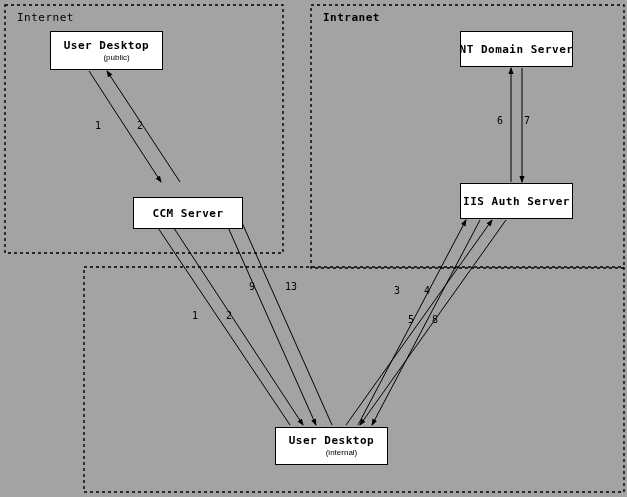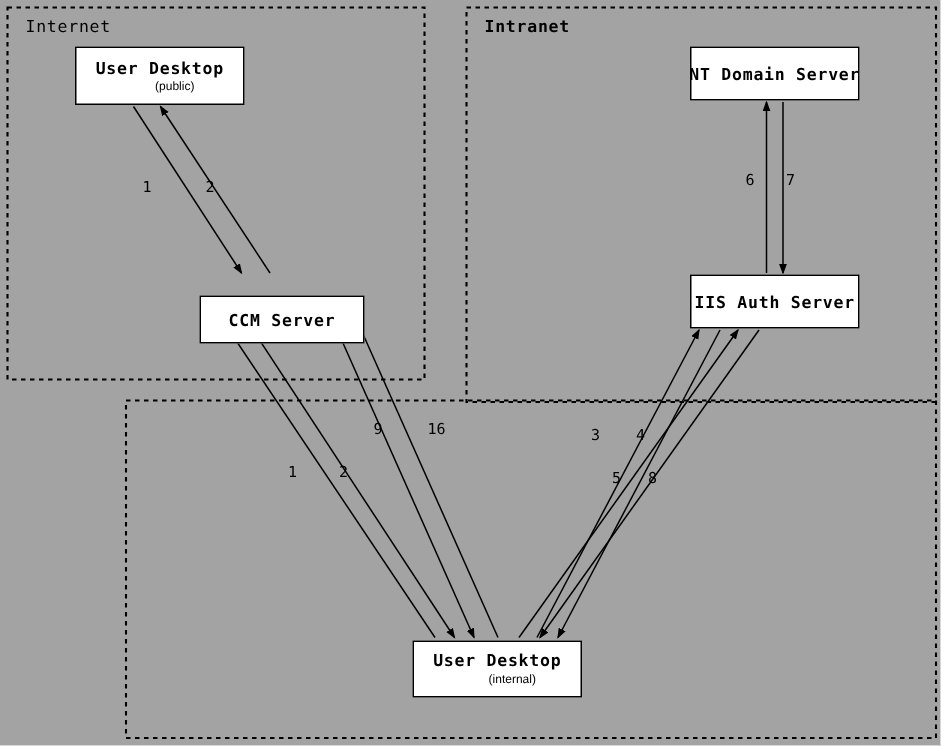--- a/index.html
+++ b/index.html
@@ -154,21 +154,21 @@
   <div class="node" style="left:275px; top:427px; width:113px; height:38px;">
     <div class="title">User Desktop</div>
     <div class="subtitle">(internal)</div>
   </div>
 
   <div class="edge-label" style="left:95px; top:120px;">1</div>
   <div class="edge-label" style="left:137px; top:120px;">2</div>
   <div class="edge-label" style="left:497px; top:115px;">6</div>
   <div class="edge-label" style="left:524px; top:115px;">7</div>
   <div class="edge-label" style="left:249px; top:281px;">9</div>
-  <div class="edge-label" style="left:285px; top:281px;">16</div>
+  <div class="edge-label" style="left:285px; top:281px;">13</div>
   <div class="edge-label" style="left:192px; top:310px;">1</div>
   <div class="edge-label" style="left:226px; top:310px;">2</div>
   <div class="edge-label" style="left:394px; top:285px;">3</div>
   <div class="edge-label" style="left:424px; top:285px;">4</div>
   <div class="edge-label" style="left:408px; top:314px;">5</div>
   <div class="edge-label" style="left:432px; top:314px;">8</div>
 
 </div>
 
 </body></html>

